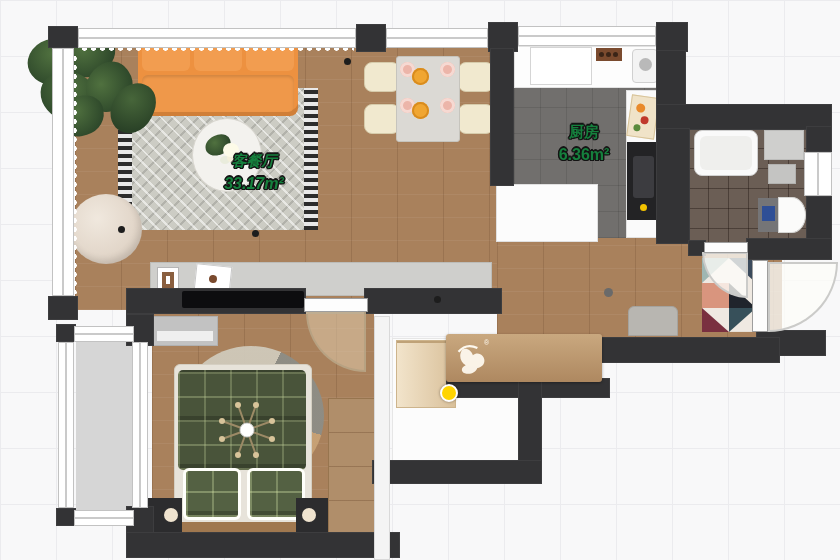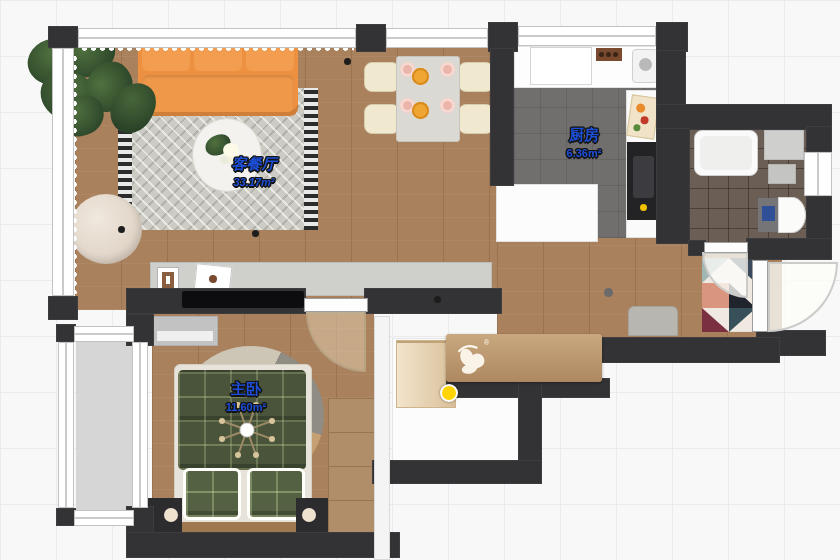--- a/index.html
+++ b/index.html
@@ -16,24 +16,24 @@
   .balc{background:#d6d6d6;}
   .white-floor{background:#fcfcfc;box-shadow:inset 0 0 0 1px #e6e6e6;}
   .wall{background:#333335;box-shadow:inset 0 0 0 1px rgba(255,255,255,.05);}
   .winH,.winV{background:#fff;border:1px solid #c2c2c2;box-sizing:border-box;}
   .winH{background-image:linear-gradient(0deg,transparent calc(50% - 1px),#cacaca calc(50% - 1px) calc(50% + 1px),transparent calc(50% + 1px));}
   .winV{background-image:linear-gradient(90deg,transparent calc(50% - 1px),#cacaca calc(50% - 1px) calc(50% + 1px),transparent calc(50% + 1px));}
   .leaf{background:#fdfdfd;border:1px solid #9e9e9e;box-sizing:border-box;}
   .fan{background:rgba(253,252,249,.78);border:2px solid #cbcbc9;box-sizing:border-box;}
   .fan-bed{background:rgba(224,202,172,.55);border:2px solid rgba(180,160,130,.8);}
   .dot{background:#1d1d1d;border-radius:50%;}
-  .label{color:#1d4ed8;font-weight:bold;text-align:center;line-height:1.45;white-space:nowrap;transform:translate(-50%,-50%);
+  .label{color:#15803d;font-weight:bold;text-align:center;line-height:1.45;white-space:nowrap;transform:translate(-50%,-50%);
     text-shadow:-1.5px 0 #141414,1.5px 0 #141414,0 -1.5px #141414,0 1.5px #141414,-1px -1px #141414,1px 1px #141414,-1px 1px #141414,1px -1px #141414;}
   .label .nm{font-size:15px;display:block;}
-  .label .ar{font-size:11px;display:block;}
+  .label .ar{font-size:16px;display:block;}
   .chair{background:#f1e9cf;border:1px solid #d6cbab;border-radius:8px;}
   .plate{background:#ecb5a9;border-radius:50%;box-shadow:inset 0 0 0 3px #f6d9d2;}
   .lamp{background:#f0a632;border-radius:50%;box-shadow:inset 0 0 0 2px #d98c1e;}
   .leafb{position:absolute;background:radial-gradient(circle at 40% 35%,#50713f,#2d472a 75%);border-radius:58% 42% 55% 45%;}
   .plaid{background:#49543a;
     background-image:repeating-linear-gradient(0deg,rgba(190,205,150,.35) 0 2px,transparent 2px 24px),
     repeating-linear-gradient(90deg,rgba(190,205,150,.3) 0 2px,transparent 2px 26px),
     repeating-linear-gradient(0deg,rgba(0,0,0,.22) 0 6px,transparent 6px 48px);}
   .logo{background:linear-gradient(180deg,#c9a87f,#ae8860);border-radius:3px;box-shadow:0 1px 3px rgba(0,0,0,.35);
     display:flex;align-items:center;gap:6px;padding:4px 8px;box-sizing:border-box;}
@@ -244,24 +244,20 @@
   <div class="abs dot" style="left:440px;top:384px;width:14px;height:14px;background:#ffd400;border:2px solid #fff;box-shadow:0 0 3px rgba(0,0,0,.4);"></div>
 
   <div class="abs label" style="left:254px;top:172px;font-style:italic;">
     <span class="nm">客餐厅</span>
     <span class="ar">33.17m²</span>
   </div>
   <div class="abs label" style="left:584px;top:143px;">
     <span class="nm">厨房</span>
     <span class="ar">6.36m²</span>
   </div>
-  <div class="abs label" style="left:246px;top:397px;">
-    <span class="nm">主卧</span>
-    <span class="ar">11.60m²</span>
-  </div>
 
   <div class="abs logo" style="left:446px;top:334px;width:156px;height:48px;">
     <svg width="36" height="34" viewBox="0 0 40 36">
       <path d="M9 9 C5 15 7 23 13 26 C8 28 7 33 12 35 C18 37 24 34 26 29 C33 28 36 21 32 16 C29 12 24 12 21 15 C19 9 13 6 9 9 Z" fill="#fdf8ee" opacity=".95"></path>
       <path d="M5 11 Q14 1 26 7" stroke="#fdf8ee" stroke-width="2.5" fill="none"></path>
     </svg>
     <span style="color:#fdf8ee;font-size:7px;position:absolute;left:38px;top:5px;">®</span>
   </div>
 </div>
 

